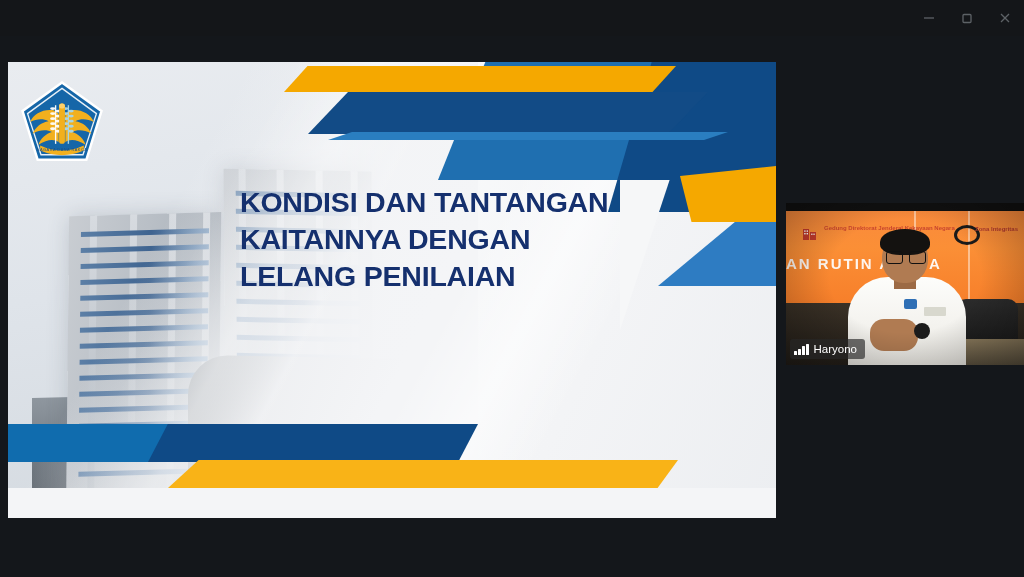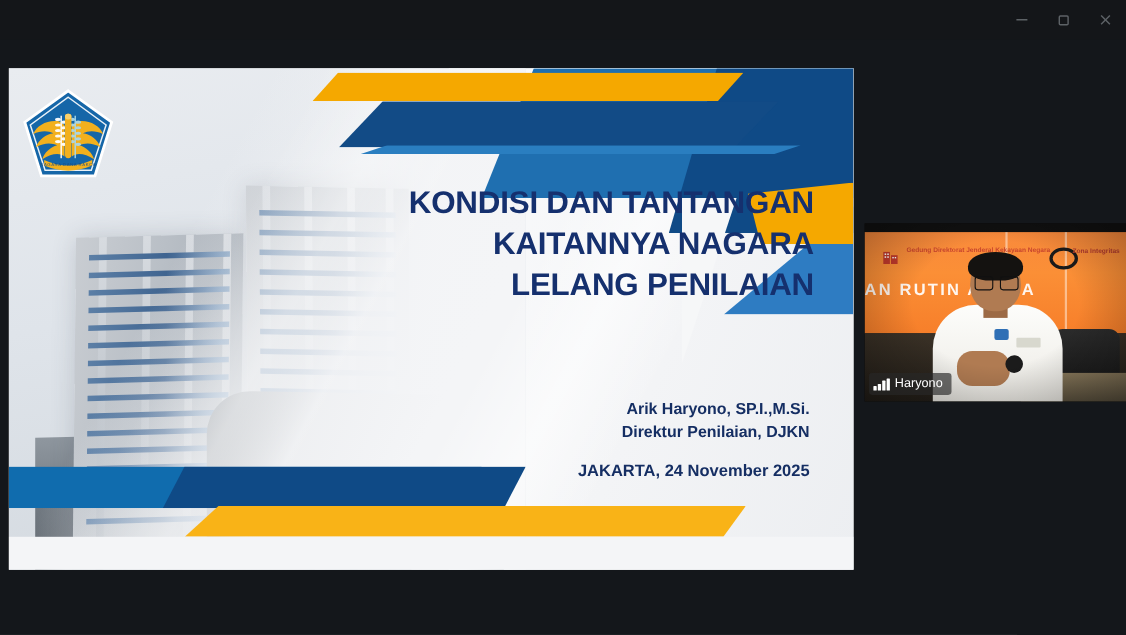--- a/index.html
+++ b/index.html
@@ -167,23 +167,23 @@
   }
 
   
   #logo {
     position:absolute; left: 12px; top: 18px;
     width: 84px; height: 84px;
   }
 
   
   #titleblock {
-    position: absolute; right: 36px; top: 105px;
+    position: absolute; right: 36px; top: 122px;
     width: 500px;
-    text-align: right;
+    text-align: left;
   }
   #titleblock .tline {
     color: #15306e;
     font-weight: bold;
     font-size: 28.5px;
     line-height: 1.30;
     letter-spacing: -0.2px;
     white-space: nowrap;
   }
   #subblock {
@@ -447,29 +447,24 @@
         <rect x="46.5" y="28" width="7" height="48" rx="3.4" fill="#f2b01e"></rect>
         <rect x="46.5" y="28" width="7" height="6" rx="3" fill="#fbd06b"></rect>
 
         <path d="M24 78 Q50 90 76 78 L76 84 Q50 95 24 84 Z" fill="#f2b01e"></path>
         <text x="50" y="84.5" font-size="4.6" font-family="Liberation Sans, sans-serif" fill="#1b4f86" text-anchor="middle" letter-spacing="0.6">NAGARA DANA RAKCA</text>
       </svg>
     </div>
 
     <div id="titleblock">
       <div class="tline">KONDISI DAN TANTANGAN</div>
-      <div class="tline">KAITANNYA NAGARA</div>
+      <div class="tline">KAITANNYA DENGAN</div>
       <div class="tline">LELANG PENILAIAN</div>
     </div>
 
-    <div id="subblock">
-      <div class="pres">Arik Haryono, SP.I.,M.Si.</div>
-      <div class="pres">Direktur Penilaian, DJKN</div>
-      <div class="place">JAKARTA, 24 November 2025</div>
-    </div>
 
   </div>
 
   <div id="videotile">
     <div class="vframe">
 
       <div class="vbackdrop"></div>
       <div class="vpanel-line" style="left:128px"></div>
       <div class="vpanel-line" style="left:182px"></div>
 

